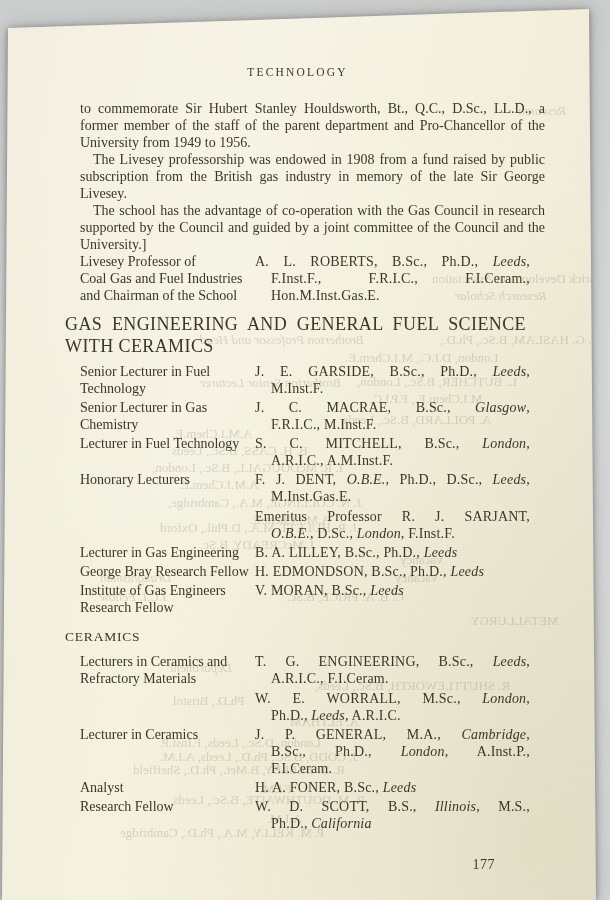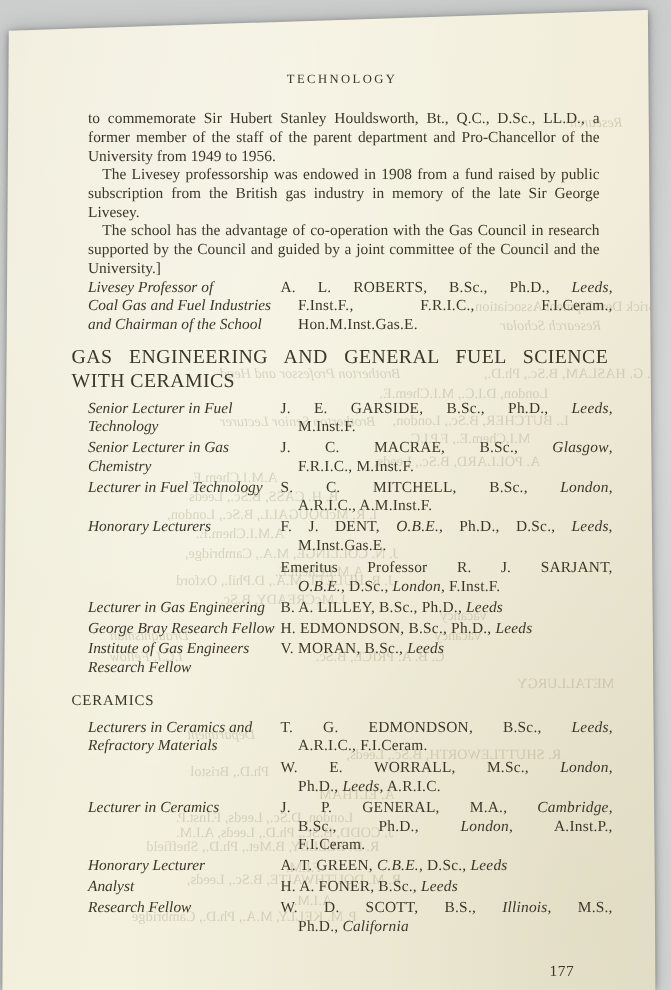--- a/index.html
+++ b/index.html
@@ -10,29 +10,29 @@
   }
   .sheet{position:absolute;inset:0;filter:drop-shadow(0 1px 3px rgba(45,45,45,.5)) drop-shadow(0 0 9px rgba(80,80,80,.28));}
   .page{
     position:absolute;inset:0;box-sizing:border-box;
     clip-path:polygon(8px 28px,589px 9px,596px 900px,2px 900px);
     background:
       radial-gradient(ellipse at 25% 12%, rgba(255,255,255,.28), transparent 60%),
       radial-gradient(ellipse at 88% 92%, rgba(185,175,135,.20), transparent 55%),
       linear-gradient(102deg,#efebd8 0%,#f4f1df 35%,#f2eedb 72%,#e9e5d1 100%);
     color:var(--ink,#3c3628);
-    padding:66px 53px 0 65px;
+    padding:66px 80px 0 65px;
   }
   .running-head{text-align:center;font-size:11.5px;letter-spacing:2.2px;margin:0 0 22px 0;}
   .intro{margin-left:15px;width:465px;text-align:justify;font-size:14px;line-height:17px;}
   .intro p{margin:0;}
   .intro p.ind{text-indent:13px;}
   .directory{font-size:14px;line-height:17px;}
   .row{display:flex;margin-bottom:2px;}
-  .title{flex:0 0 190px;box-sizing:border-box;padding-left:15px;font-style:italic;}
+  .title{flex:0 0 190px;box-sizing:border-box;padding-left:15px;}
   .names{flex:1;letter-spacing:.2px;}
   .person{margin-bottom:3px;}
   .person:last-child{margin-bottom:0;}
   .pline.cont{padding-left:16px;}
   .pline.just{text-align:justify;text-align-last:justify;}
   .sec-h1{font-size:18px;line-height:22px;letter-spacing:.4px;margin:9px 4px 6px 0;}
   .sec-h1 .hline.just{text-align:justify;text-align-last:justify;}
   .sec-h2{font-size:13.5px;letter-spacing:.8px;margin:12px 0 8px 0;}
   .it{font-style:italic;}
   .page-number{text-align:right;padding-right:35px;margin-top:25px;font-size:14px;letter-spacing:.5px;}
@@ -158,48 +158,38 @@
           <div class="sec-h2">
             <div class="hline">CERAMICS</div>
           </div>
           <div class="row">
             <div class="title">
               <div class="tline">Lecturers in Ceramics and</div>
               <div class="tline">Refractory Materials</div>
             </div>
             <div class="names">
               <div class="person">
-                <div class="pline just"><span>T. G. EDMONDSON, B.Sc., </span><span class="it">Leeds</span><span>,</span></div>
+                <div class="pline just"><span>T. G. ENGINEERING, B.Sc., </span><span class="it">Leeds</span><span>,</span></div>
                 <div class="pline cont"><span>A.R.I.C., F.I.Ceram.</span></div>
               </div>
               <div class="person">
                 <div class="pline just"><span>W. E. WORRALL, M.Sc., </span><span class="it">London</span><span>,</span></div>
                 <div class="pline cont"><span>Ph.D., </span><span class="it">Leeds</span><span>, A.R.I.C.</span></div>
               </div>
             </div>
           </div>
           <div class="row">
             <div class="title">
               <div class="tline">Lecturer in Ceramics</div>
             </div>
             <div class="names">
               <div class="person">
                 <div class="pline just"><span>J. P. GENERAL, M.A., </span><span class="it">Cambridge</span><span>,</span></div>
                 <div class="pline cont just"><span>B.Sc., Ph.D., </span><span class="it">London</span><span>, A.Inst.P.,</span></div>
                 <div class="pline cont"><span>F.I.Ceram.</span></div>
-              </div>
-            </div>
-          </div>
-          <div class="row">
-            <div class="title">
-              <div class="tline">Honorary Lecturer</div>
-            </div>
-            <div class="names">
-              <div class="person">
-                <div class="pline"><span>A. T. GREEN, </span><span class="it">C.B.E.</span><span>, D.Sc., </span><span class="it">Leeds</span></div>
               </div>
             </div>
           </div>
           <div class="row">
             <div class="title">
               <div class="tline">Analyst</div>
             </div>
             <div class="names">
               <div class="person">
                 <div class="pline"><span>H. A. FONER, B.Sc., </span><span class="it">Leeds</span></div>

